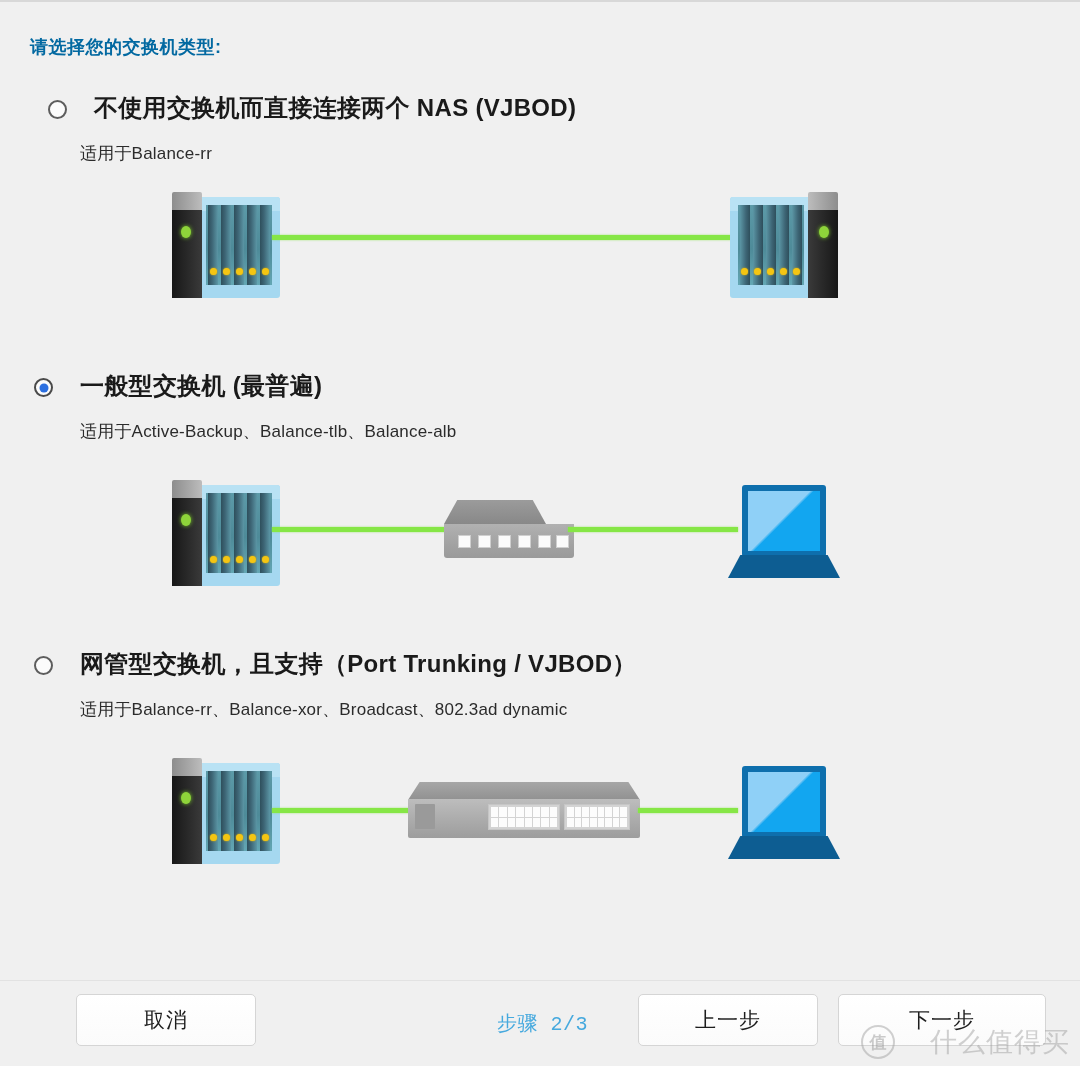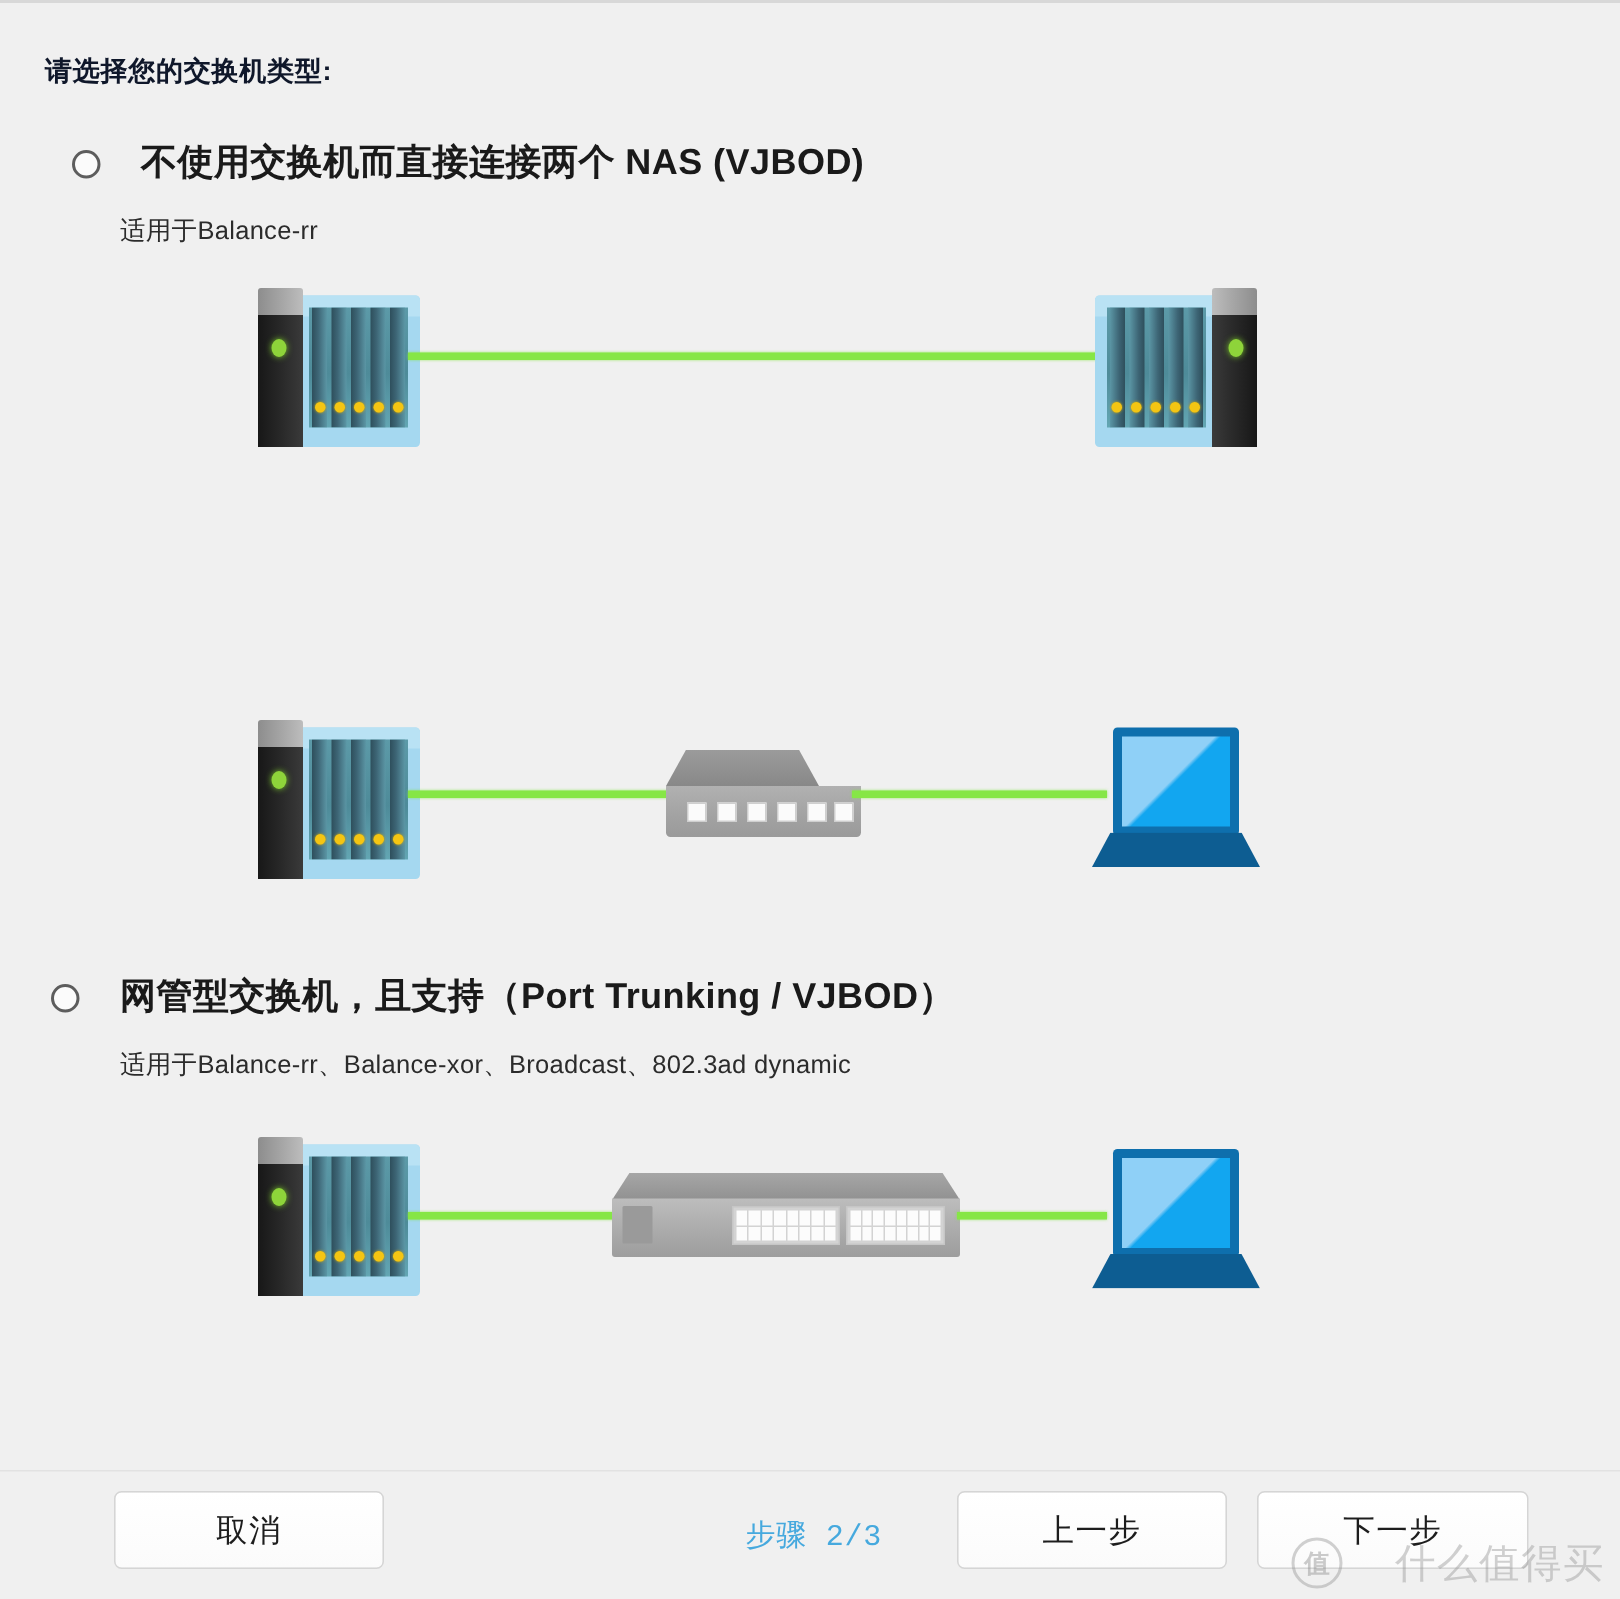--- a/index.html
+++ b/index.html
@@ -25,21 +25,21 @@
   }
 
   
   .panel-heading {
     position: absolute;
     left: 30px;
     top: 33px;
     font-size: 18px;
     font-weight: bold;
     letter-spacing: 0.5px;
-    color: #0f172a;
+    color: #0369a1;
   }
 
   
   .option {
     position: absolute;
     left: 0;
     width: 1080px;
   }
   .option-header {
     position: relative;
@@ -428,20 +428,27 @@
         <div class="nas-bay" style="left:54px;">
             <span class="nas-led-small"></span>
           </div>
       </div>
       <div class="nas-side"></div>
       <div class="nas-face"></div>
       <div class="nas-power-led"></div>
     </div>
   </div>
 
+  <div class="option" style="top:370px;">
+    <div class="option-header">
+      <div class="radio checked"></div>
+      <div class="option-title">一般型交换机 (最普遍)</div>
+    </div>
+    <div class="option-sub" style="top:48px;">适用于Active-Backup、Balance-tlb、Balance-alb</div>
+  </div>
 
   <div class="diagram" style="top:478px;">
     <div class="nas" style="left:168px; top:0;">
       <div class="nas-glass"></div>
       <div class="nas-glass-top"></div>
       <div class="nas-bays">
         <div class="nas-bay" style="left:2px;">
             <span class="nas-led-small"></span>
           </div>
         <div class="nas-bay" style="left:15px;">
@@ -576,20 +583,20 @@
   </div>
 
   <div class="footer-sep"></div>
 
   <div class="btn" style="left:76px; top:992px; width:180px;">取消</div>
 
   <div class="step-indicator" style="left:497px; top:1008px;">步骤 2/3</div>
 
   <div class="btn" style="left:638px; top:992px; width:180px;">上一步</div>
 
-  <div class="btn" style="left:838px; top:992px; width:181px;">下一步</div>
+  <div class="btn" style="left:838px; top:992px; width:208px;">下一步</div>
 
   <div class="watermark">
     <div class="wm-circle">值</div>
     <div class="wm-text">什么值得买</div>
   </div>
 
 </div>
 
 </body></html>

